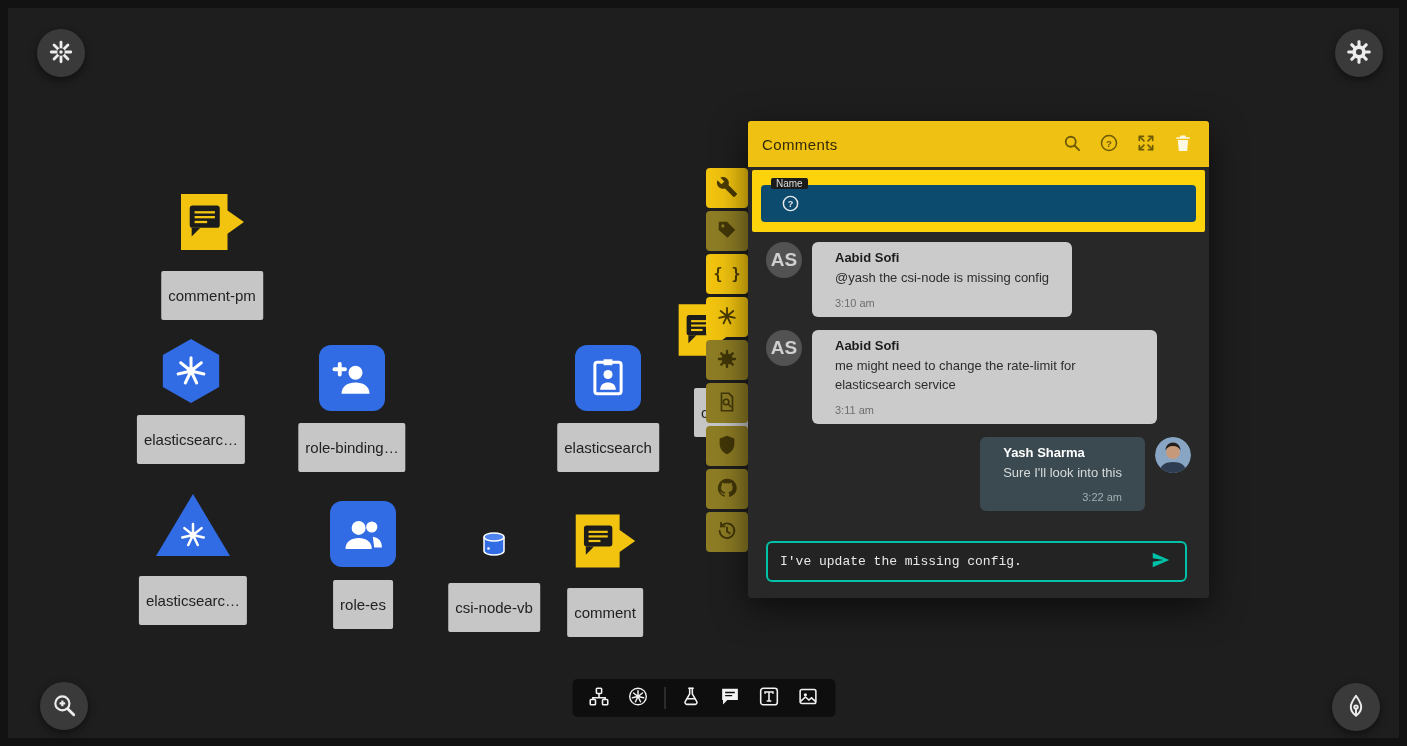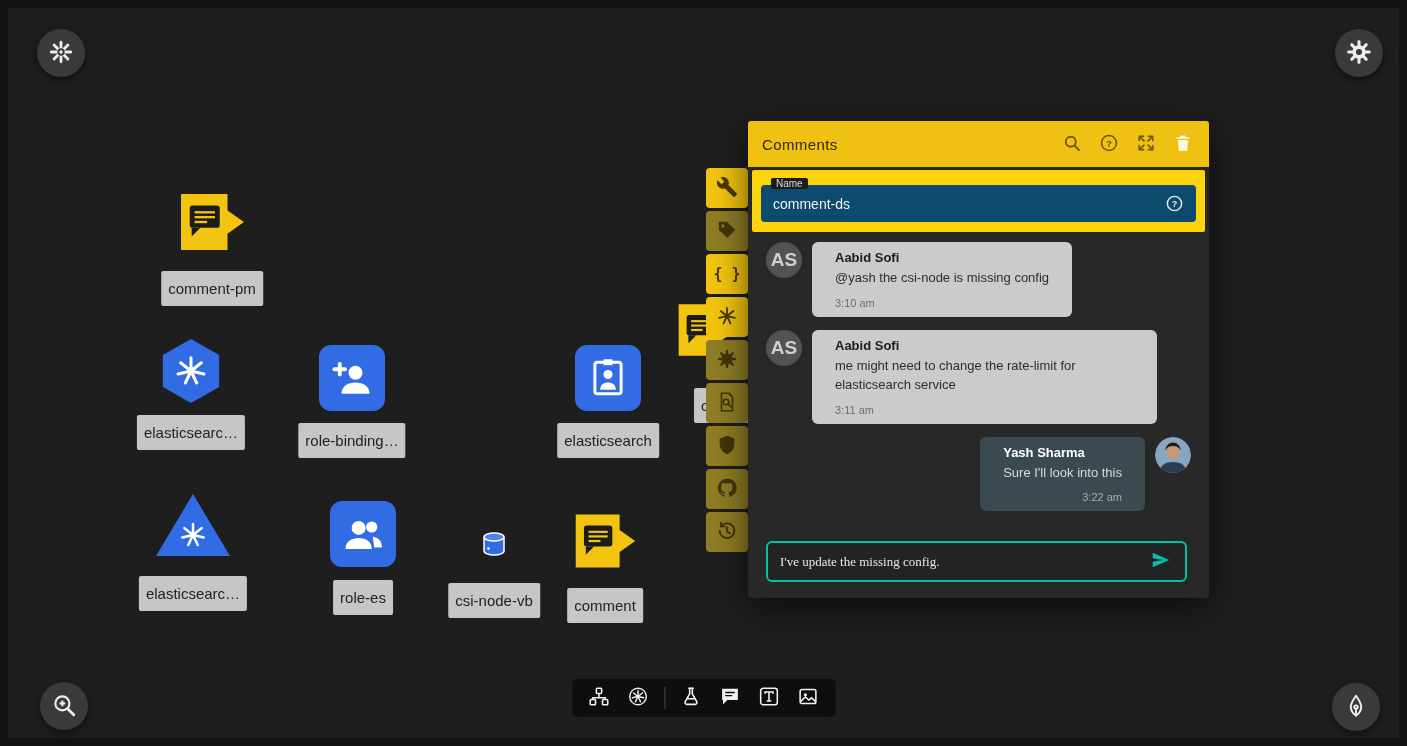--- a/index.html
+++ b/index.html
@@ -9,21 +9,21 @@
 
   
   .fab{position:absolute;width:48px;height:48px;border-radius:50%;background:#3a3a3a;border:none;
        display:flex;align-items:center;justify-content:center;color:#ededed;cursor:pointer;
        box-shadow:0 3px 9px rgba(0,0,0,.5);z-index:15}
   .fab svg{width:26px;height:26px}
 
   
   .node{position:absolute;z-index:5;cursor:pointer}
   .chip{position:absolute;left:50%;transform:translateX(-50%);white-space:nowrap;
-        background:#c6c6c6;color:#222;font-size:15px;line-height:21px;padding:7px 7px;border-radius:2px}
+        background:#c6c6c6;color:#222;font-size:15px;line-height:21px;padding:14px 7px;border-radius:2px}
   .hex{width:64px;height:64px;background:#326ce5;display:flex;align-items:center;justify-content:center;
        clip-path:polygon(50% 0,94% 25%,94% 75%,50% 100%,6% 75%,6% 25%);color:#fff}
   .hex svg{width:36px;height:36px}
   .tri{width:74px;height:62px;background:#326ce5;clip-path:polygon(50% 0,100% 100%,0 100%);position:relative;color:#fff}
   .tri svg{position:absolute;left:50%;top:26px;transform:translateX(-50%);width:30px;height:30px}
   .sq{width:66px;height:66px;background:#326ce5;border-radius:12px;display:flex;align-items:center;justify-content:center;color:#fff}
   .sq svg{width:42px;height:42px}
   .comment-shape{display:block}
 
   
@@ -61,21 +61,21 @@
   .msg-time{font-size:11px;color:#6e6e6e;margin-top:9px}
   .msg.gap .msg-text{}
   .msg.right{justify-content:flex-end;padding-right:4px}
   .msg.right .bubble{margin:0 10px 0 0;background:#3b4950;color:#d6dcdc}
   .msg.right .author{color:#ffffff}
   .msg.right .msg-time{text-align:right;color:#9fb0b0}
   .photo{width:36px;height:36px;border-radius:50%;flex:none}
 
   .composer{margin:6px 22px 16px 18px;height:41px;border:2px solid #00c2a8;border-radius:6px;background:#232323;
             display:flex;align-items:center;padding:0 10px 0 12px;flex:none}
-  .composer input{flex:1;background:transparent;border:none;outline:none;color:#e8e8e8;font-size:13px;font-family:Liberation Serif, serif}
+  .composer input{flex:1;background:transparent;border:none;outline:none;color:#e8e8e8;font-size:13px;font-family:Liberation Mono, monospace}
   .send{background:none;border:none;color:#00c2a8;width:28px;height:28px;cursor:pointer;display:flex;align-items:center;justify-content:center}
   .send svg{width:22px;height:22px}
 
   
   .dock{position:absolute;left:50%;top:671px;transform:translateX(-50%);height:38px;background:#0e0e0e;border-radius:5px;
         display:flex;align-items:center;padding:0 14px;gap:13px;z-index:10}
   .dock button{background:none;border:none;color:#f2f2f2;width:26px;height:26px;display:flex;align-items:center;justify-content:center;cursor:pointer}
   .dock svg{width:21px;height:21px}
   .dock .divider{width:1px;height:22px;background:#4a4a4a}
 </style>
@@ -355,21 +355,20 @@
                 <path d="M9.2 3h5.6l1 2H20v2H4V5h4.2z"></path>
                 <path d="M5.8 8.5h12.4L17 21.5H7z"></path>
               </svg></span>
           </button>
       </div>
     </div>
 
     <div class="name-box">
       <div class="name-inner">
         <span class="name-label">Name</span>
-        <input value="comment-ds" style="">
         <span class="name-help"><svg viewBox="0 0 24 24" fill="none" stroke="currentColor" stroke-width="1.8">
               <circle cx="12" cy="12" r="9"></circle>
               <text x="12" y="16.2" text-anchor="middle" font-size="11.5" font-weight="bold" fill="currentColor" stroke="none" font-family="Liberation Sans,sans-serif">?</text>
             </svg></span>
       </div>
     </div>
 
     <div class="msgs">
       <div class="msg">
         <div class="avatar">AS</div>

